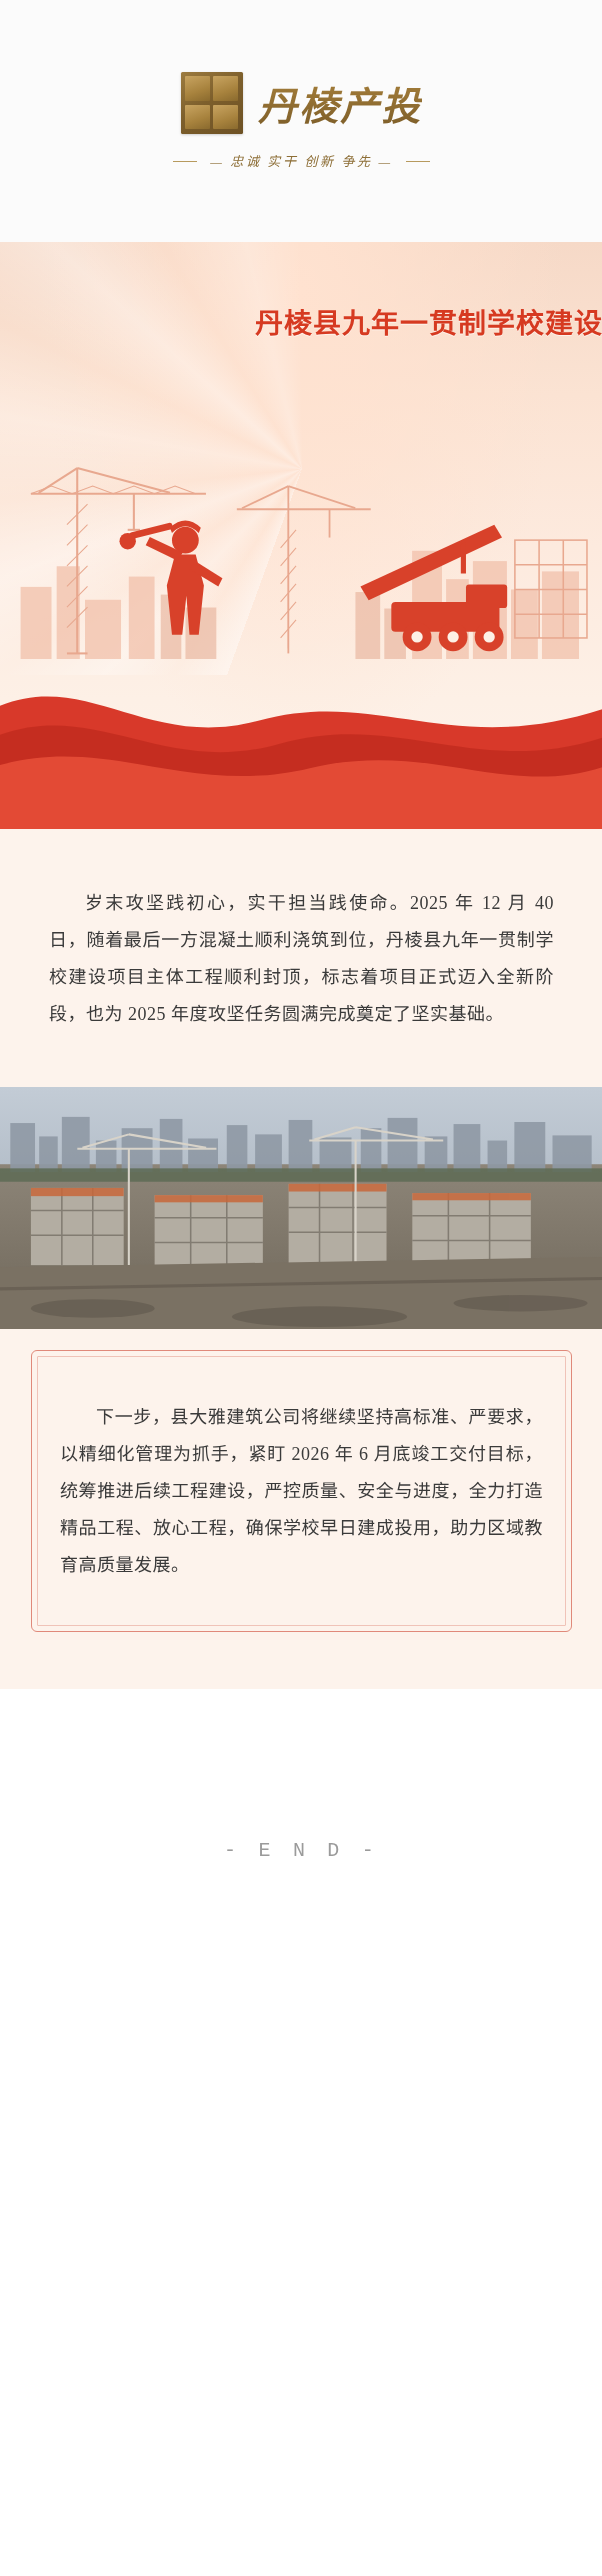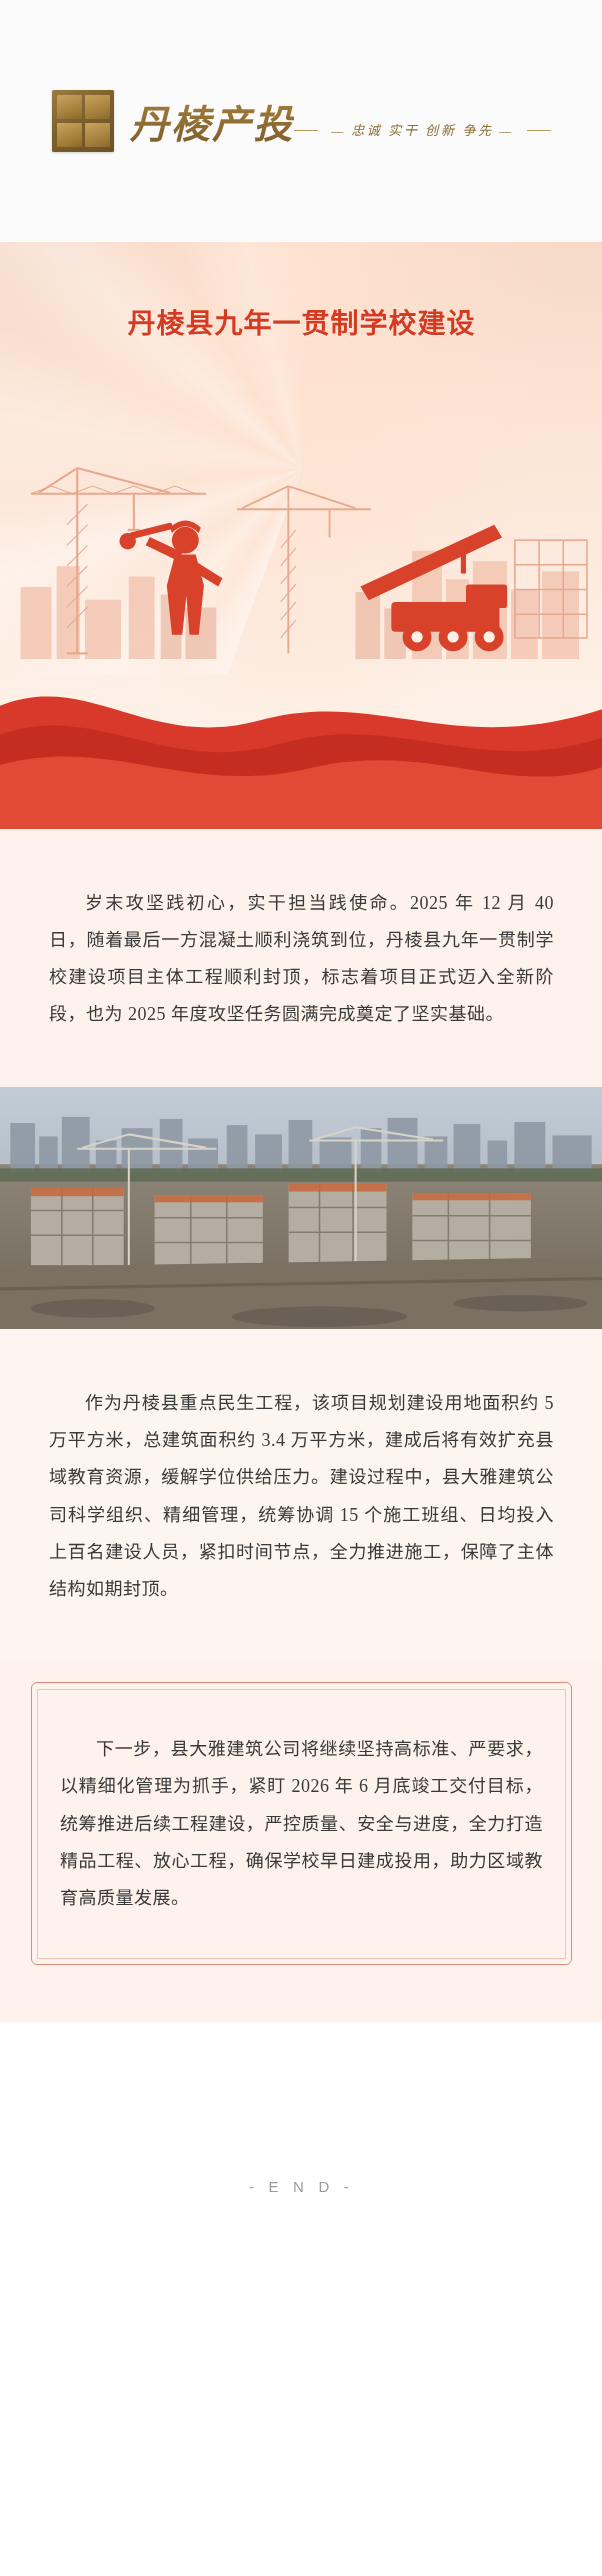--- a/index.html
+++ b/index.html
@@ -20,20 +20,21 @@
     position: relative;
     background: #ffffff;
     overflow: hidden;
   }
 
   
   .header {
     height: 242px;
     background: #fbfbfb;
     display: flex;
+    flex-direction: column;
     align-items: center;
     justify-content: center;
     position: relative;
   }
   .logo-row {
     display: flex;
     align-items: center;
     justify-content: center;
     gap: 15.5px;
   }
@@ -110,21 +111,21 @@
         rgba(255,255,255,0.35) 80deg, rgba(255,255,255,0) 96deg,
         rgba(255,255,255,0.45) 112deg, rgba(255,255,255,0) 128deg,
         rgba(255,255,255,0.3) 146deg, rgba(255,255,255,0) 160deg);
     opacity: .75;
     pointer-events: none;
   }
   .hero-title {
     position: relative;
     z-index: 4;
     padding-top: 59px;
-    text-align: center;
+    text-align: right;
     font-family: "Liberation Serif", "DejaVu Serif", serif;
     font-weight: 700;
     font-size: 28px;
     line-height: 1.62;
     letter-spacing: 1px;
     color: #d63a21;
     text-shadow: 0 1px 0 rgba(255,255,255,0.6);
   }
   .hero-title div { white-space: nowrap; }
 
@@ -204,22 +205,22 @@
   .footer {
     background: #ffffff;
     height: 222px;
     display: flex;
     align-items: flex-end;
     justify-content: center;
     padding-bottom: 49px;
     box-sizing: border-box;
   }
   .end-mark {
-    font-family: Liberation Sans, sans-serif;
-    font-size: 15px;
+    font-family: Liberation Mono, monospace;
+    font-size: 20px;
     letter-spacing: 5.2px;
     color: #9b9b9b;
   }
 </style>
 </head>
 <body>
 
 <div class="page">
 
   <div class="header">
@@ -403,23 +404,20 @@
       <path d="M0 350 L1170 330 L1170 470 L0 470 Z" fill="#7a7163"></path>
       <path d="M0 392 L1170 372" stroke="#6a6155" stroke-width="6" fill="none"></path>
       <g fill="#665e52" opacity="0.8">
         <ellipse cx="180" cy="430" rx="120" ry="18"></ellipse>
         <ellipse cx="620" cy="446" rx="170" ry="20"></ellipse>
         <ellipse cx="1010" cy="420" rx="130" ry="16"></ellipse>
       </g>
     </svg>
   </div>
 
-  <div class="para-block plain">
-    <p class="para">作为丹棱县重点民生工程，该项目规划建设用地面积约 5 万平方米，总建筑面积约 3.4 万平方米，建成后将有效扩充县域教育资源，缓解学位供给压力。建设过程中，县大雅建筑公司科学组织、精细管理，统筹协调 15 个施工班组、日均投入上百名建设人员，紧扣时间节点，全力推进施工，保障了主体结构如期封顶。</p>
-  </div>
 
   <div class="highlight-wrap">
     <div class="highlight">
       <p class="para">下一步，县大雅建筑公司将继续坚持高标准、严要求，以精细化管理为抓手，紧盯 2026 年 6 月底竣工交付目标，统筹推进后续工程建设，严控质量、安全与进度，全力打造精品工程、放心工程，确保学校早日建成投用，助力区域教育高质量发展。</p>
     </div>
   </div>
 
   <div class="footer">
     <div class="end-mark">- E N D -</div>
   </div>

